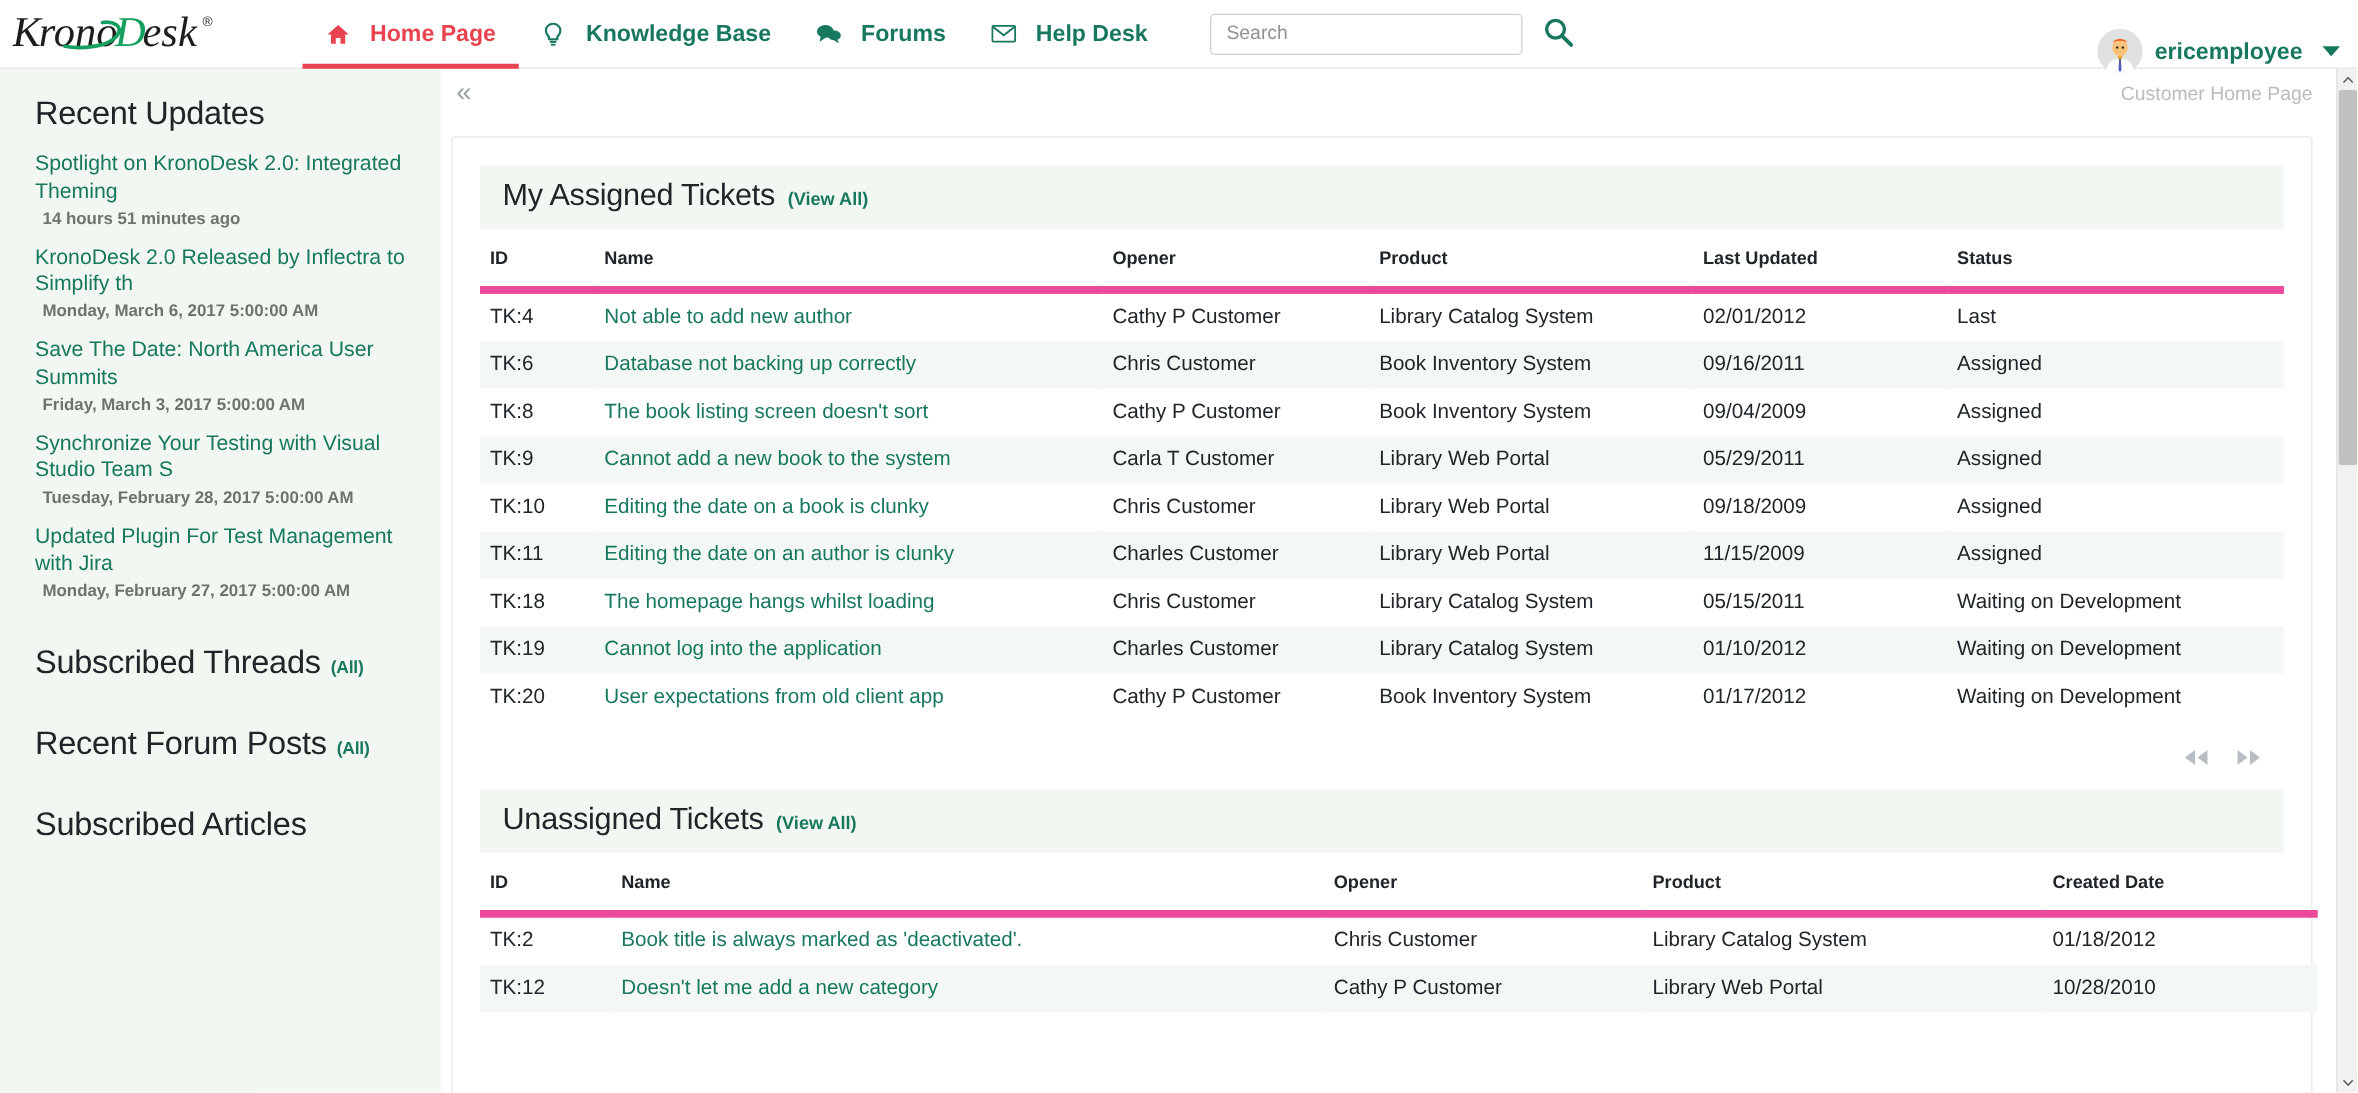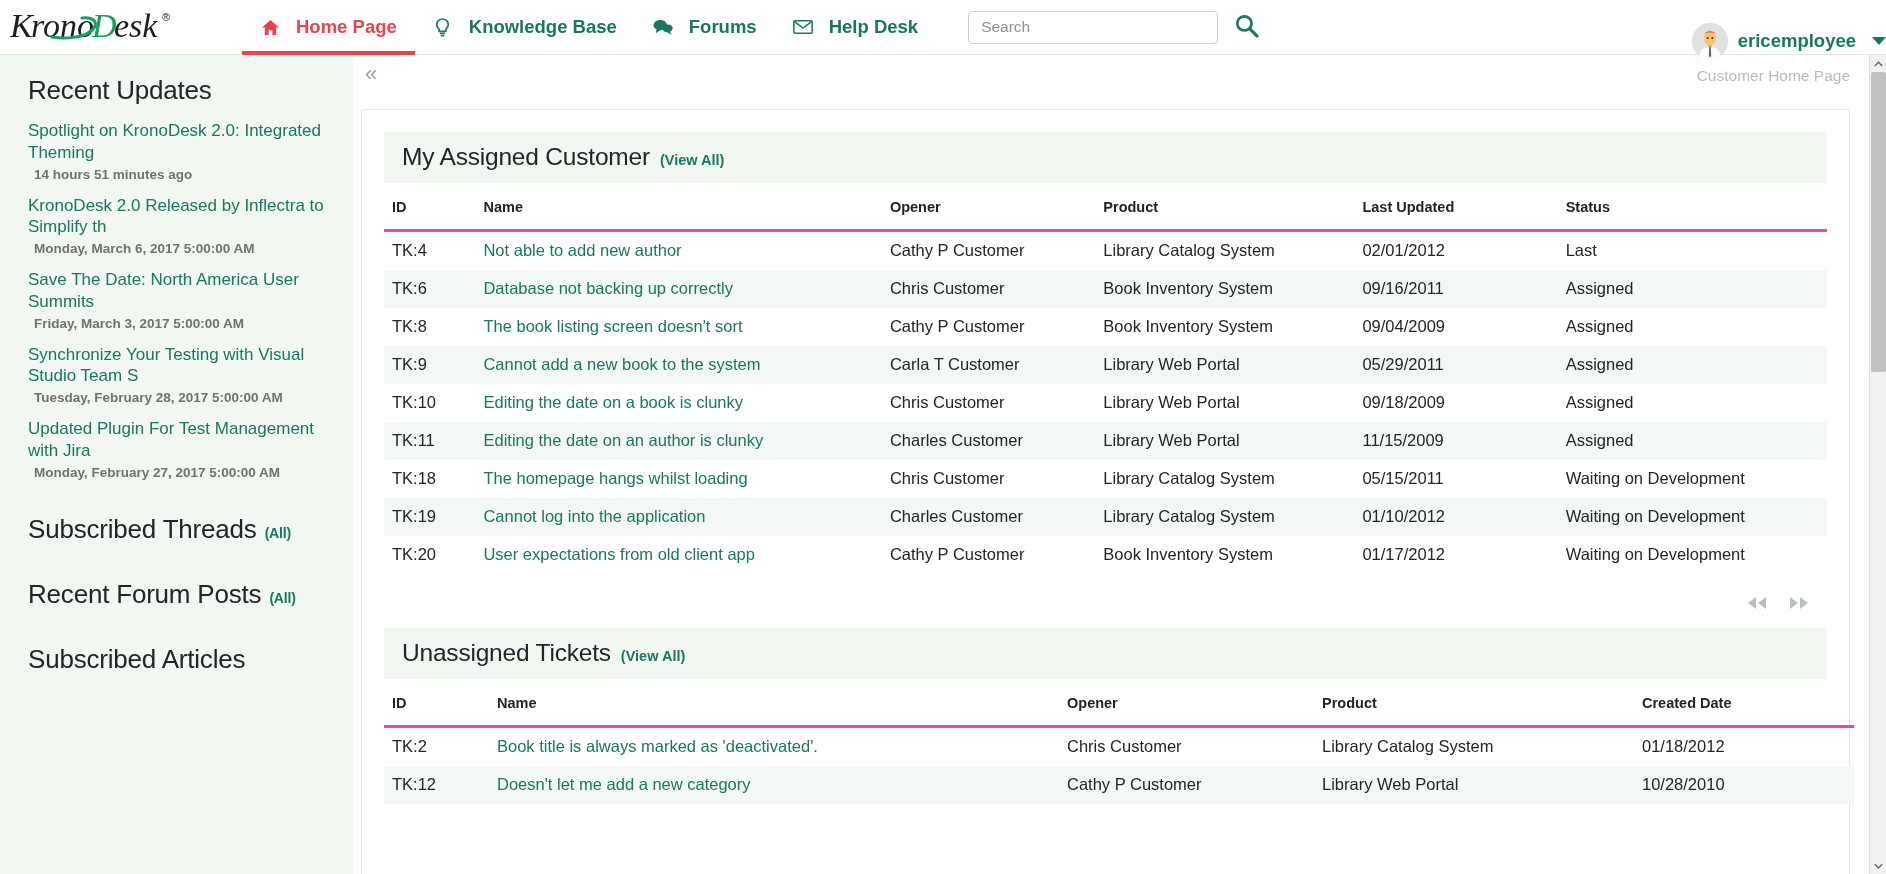--- a/index.html
+++ b/index.html
@@ -48,21 +48,21 @@
     padding: 0 12px; font-size: 15.5px; color: #333;
     font-family: "Liberation Sans", sans-serif;
     outline: none; background: #fff;
   }
   .search-input::placeholder { color: #8e938e; }
   .search-btn {
     margin-left: 14px; width: 28px; height: 28px; border: none; background: transparent;
     cursor: pointer; display:flex; align-items:center; justify-content:center; padding: 0;
   }
 
-  .user-area { margin-left: auto; display: flex; align-items: center; gap: 10px; margin-top: 28px; }
+  .user-area { margin-left: auto; display: flex; align-items: center; padding-right: 14px; gap: 10px; margin-top: 28px; }
   .avatar { width: 36px; height: 36px; border-radius: 50%; overflow: hidden; background:#dcdedc; display:block; }
   .username { font-size: 18.5px; font-weight: bold; color: #17785f; white-space: nowrap; }
   .caret-down { width: 0; height: 0; border-left: 7px solid transparent; border-right: 7px solid transparent; border-top: 8px solid #17785f; margin-left: 6px; cursor:pointer;}
 
   
   .body-wrap { display: flex; height: 819px; width: 100%; position: relative; }
 
   .sidebar {
     width: 353px; min-width: 353px;
     background: #f2f7f2;
@@ -113,21 +113,21 @@
     padding: 11px 18px 12px 18px;
     display: flex; align-items: baseline; gap: 10px;
   }
   .panel-title { font-size: 24.5px; color: #20252a; font-weight: normal; letter-spacing: -0.2px; }
   .panel-viewall { font-size: 14.5px; font-weight: bold; color: #17785f; cursor: pointer; }
 
   table.tickets { width: 100%; border-collapse: collapse; table-layout: fixed; }
   table.tickets th {
     font-size: 14.5px; font-weight: bold; color: #20252a;
     text-align: left; padding: 16px 8px 14px 8px;
-    border-bottom: 3px solid #ec4899;
+    border-bottom: 6px solid #ec4899;
   }
   table.tickets td {
     font-size: 16.5px; color: #20252a;
     padding: 9px 8px 10px 8px;
     white-space: nowrap; overflow: hidden; text-overflow: ellipsis;
   }
   table.tickets tbody tr:nth-child(even) { background: #f4f8f4; }
   td.idcell { font-size: 16.5px; color: #20252a; }
   a.namelink { color: #17785f; text-decoration: none; cursor: pointer; }
 
@@ -290,21 +290,21 @@
 
       <div class="collapse-row">
         <button class="collapse-btn">«</button>
         <div class="breadcrumb">Customer Home Page</div>
       </div>
 
       <div class="content-card">
 
         <section class="panel">
           <div class="panel-head">
-            <span class="panel-title">My Assigned Customer</span>
+            <span class="panel-title">My Assigned Tickets</span>
             <span class="panel-viewall">(View All)</span>
           </div>
 
           <table class="tickets">
             <colgroup>
               <col style="width:90px">
                 <col style="width:400px">
                 <col style="width:210px">
               <col style="width:255px">
                 <col style="width:200px">

